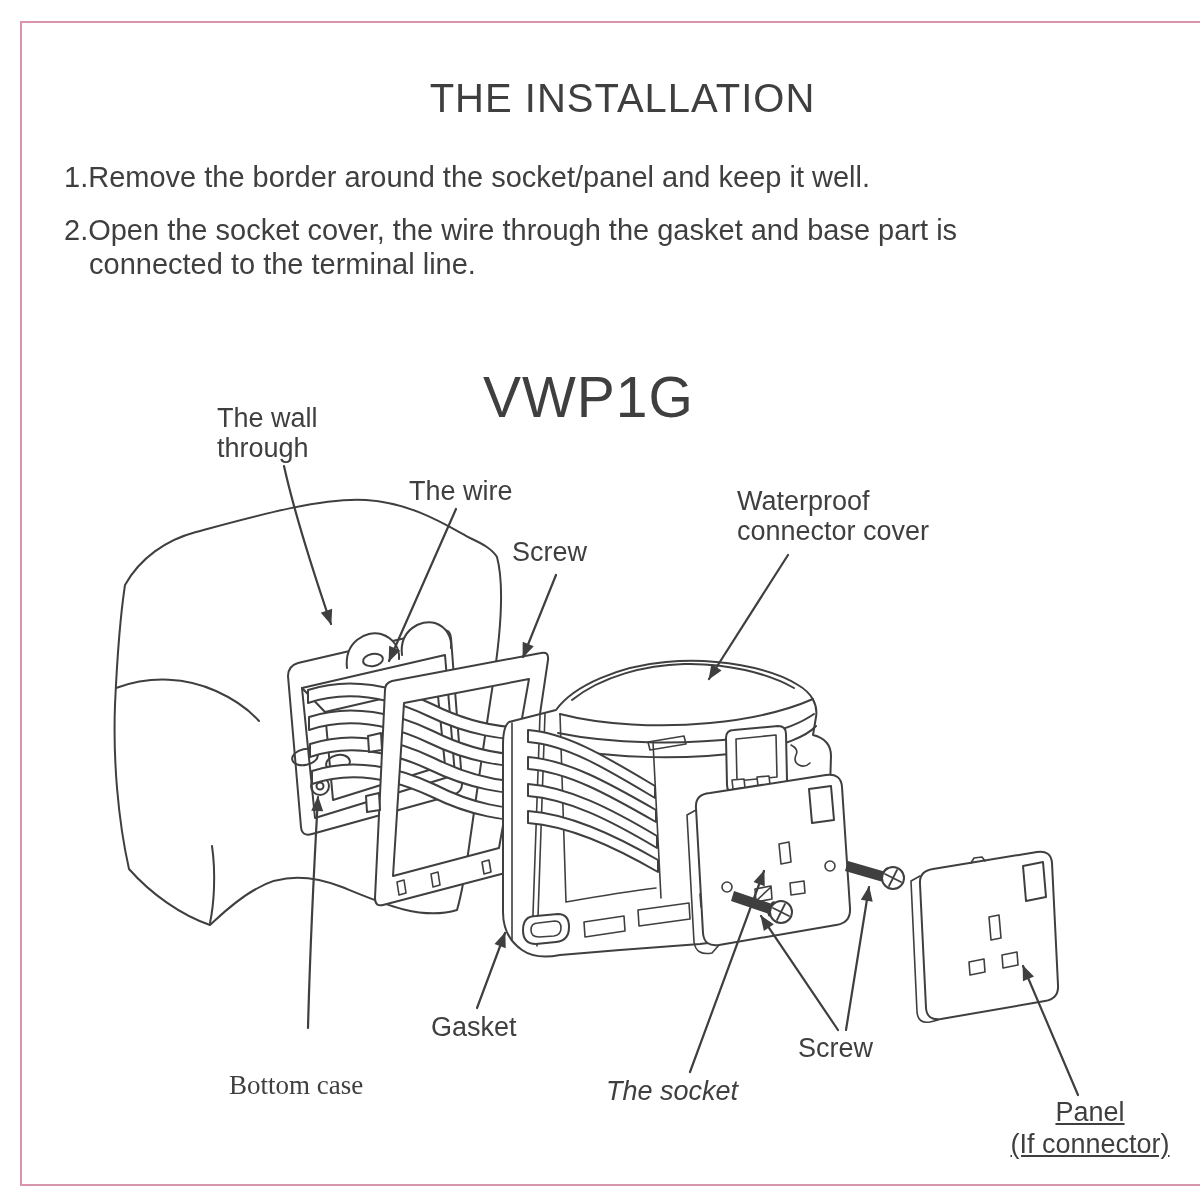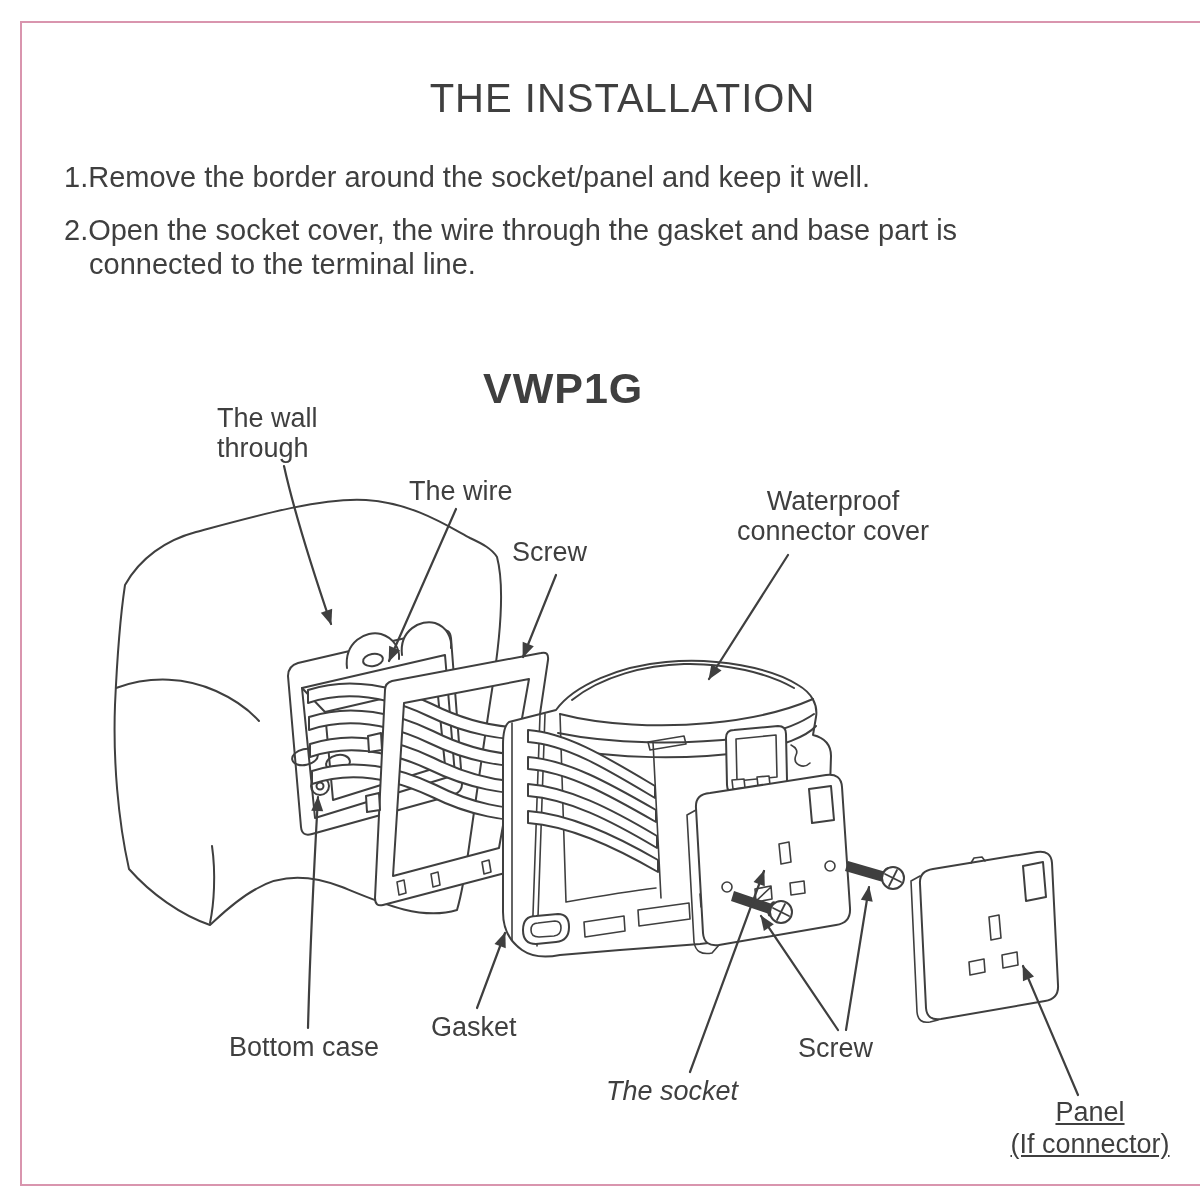--- a/index.html
+++ b/index.html
@@ -13,29 +13,29 @@
   }
   .title {
     position:absolute; top:76px; left:0; width:100%; text-align:center;
     font-size:40px; letter-spacing:1px; font-weight:400;
   }
   .instr { position:absolute; font-size:29px; white-space:nowrap; }
   .instr.i1 { left:64px; top:161px; }
   .instr.i2 { left:64px; top:214px; }
   .instr.i3 { left:89px; top:248px; }
   .model {
-    position:absolute; left:483px; top:364px; font-size:43px; font-weight:bold;
+    position:absolute; left:483px; top:364px; font-size:57px; font-weight:normal;
     letter-spacing:1px; white-space:nowrap;
   }
   .lbl { position:absolute; font-size:27px; line-height:30px; white-space:nowrap; }
   .lbl.wall      { left:217px; top:403px; }
   .lbl.wire      { left:409px; top:476px; }
   .lbl.gasket    { left:512px; top:537px; }
-  .lbl.wproof    { left:737px; top:486px;text-align:center; }
-  .lbl.bcase     { left:229px; top:1032px; }
+  .lbl.wproof    { left:737px; top:486px; }
+  .lbl.bcase     { left:229px; top:1070px;font-family:Liberation Serif, serif; }
   .lbl.bottom    { left:431px; top:1012px; }
   .lbl.socket    { left:606px; top:1076px;font-style:italic; }
   .lbl.screw     { left:798px; top:1033px; }
   .lbl.panel     { left:1000px; top:1096px; width:180px; text-align:center; line-height:32px;text-decoration:underline; }
   svg.diagram { position:absolute; left:0; top:0; color:var(--ink,#3f3f3f); }
 </style>
 </head>
 <body>
 
 <div class="page">

